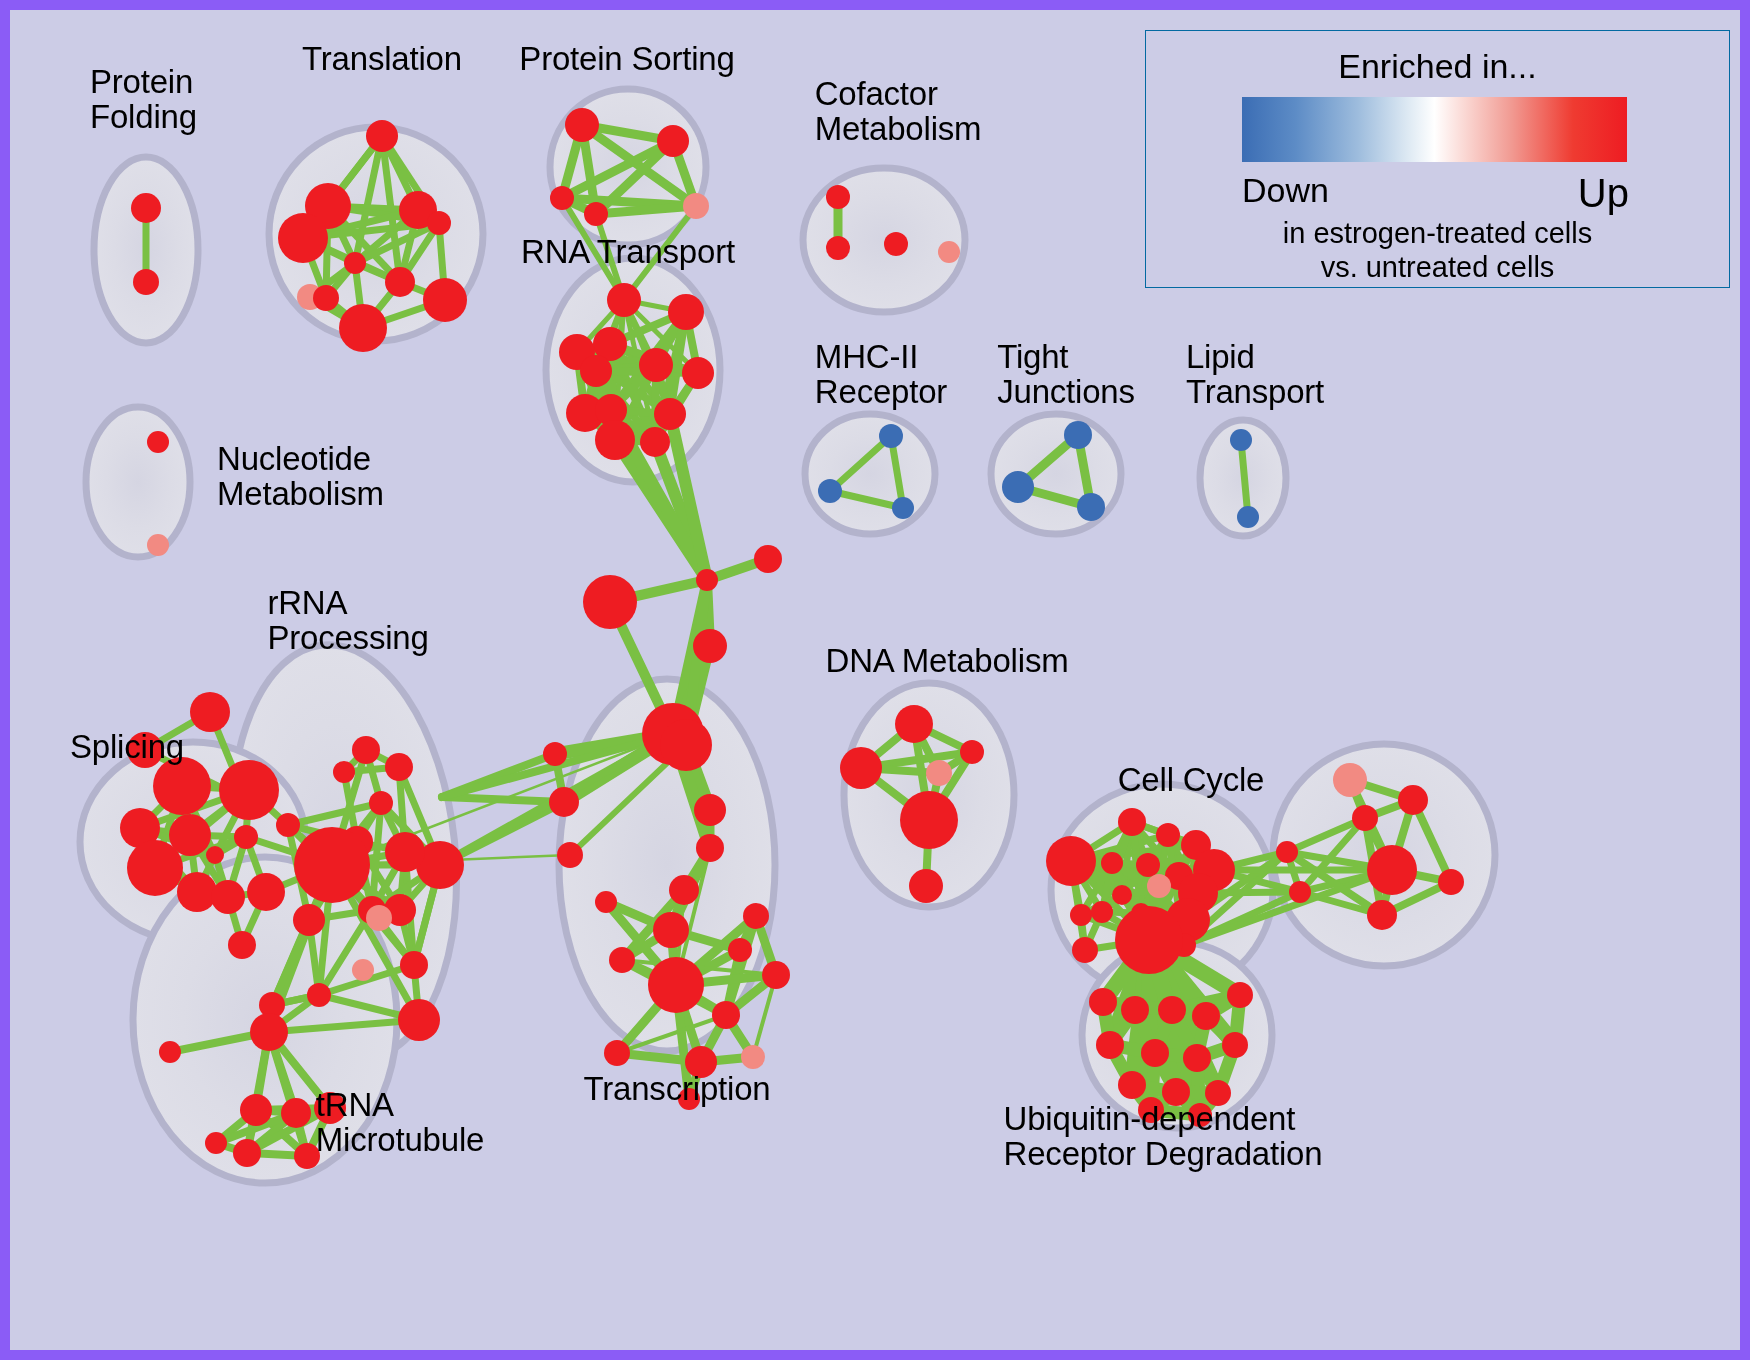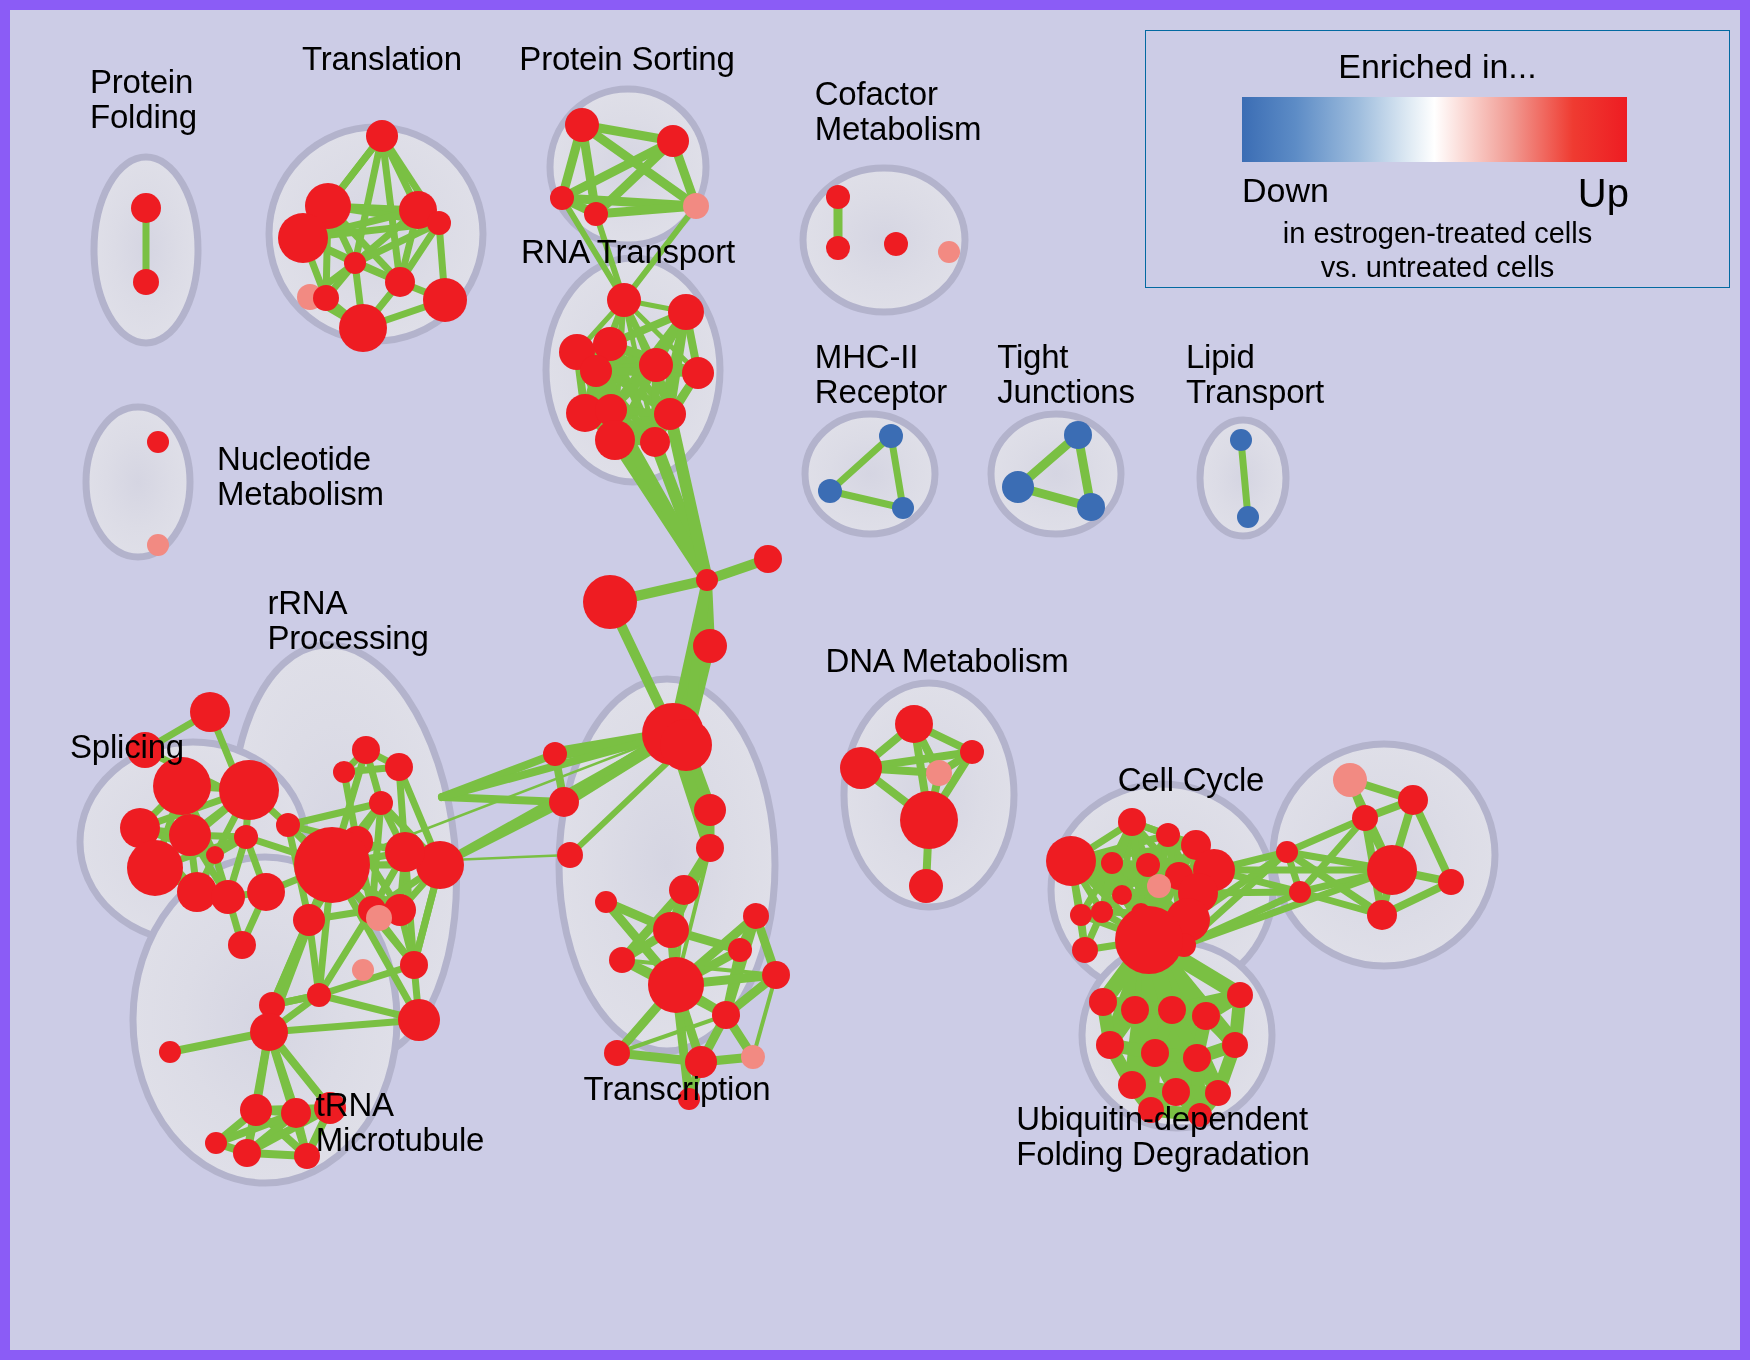--- a/index.html
+++ b/index.html
@@ -841,21 +841,21 @@
 Microtubule</span></div>
 
     <div class="clabel ctr" style="left:667px;top:1062px;"><span>Transcription</span></div>
 
     <div class="clabel ctr" style="left:937px;top:634px;"><span>DNA Metabolism</span></div>
 
     <div class="clabel ctr" style="left:1181px;top:753px;"><span>Cell Cycle</span></div>
 
 
     <div class="clabel ctr" style="left:1153px;top:1092px;"><span>Ubiquitin-dependent
-Folding Degradation</span></div>
+Receptor Degradation</span></div>
 
     <div id="legend">
       <div id="legend-title">Enriched in...</div>
       <div id="legend-bar"></div>
       <div id="legend-down">Down</div>
       <div id="legend-up">Up</div>
       <div id="legend-sub1">in estrogen-treated cells</div>
       <div id="legend-sub2">vs. untreated cells</div>
     </div>
 

